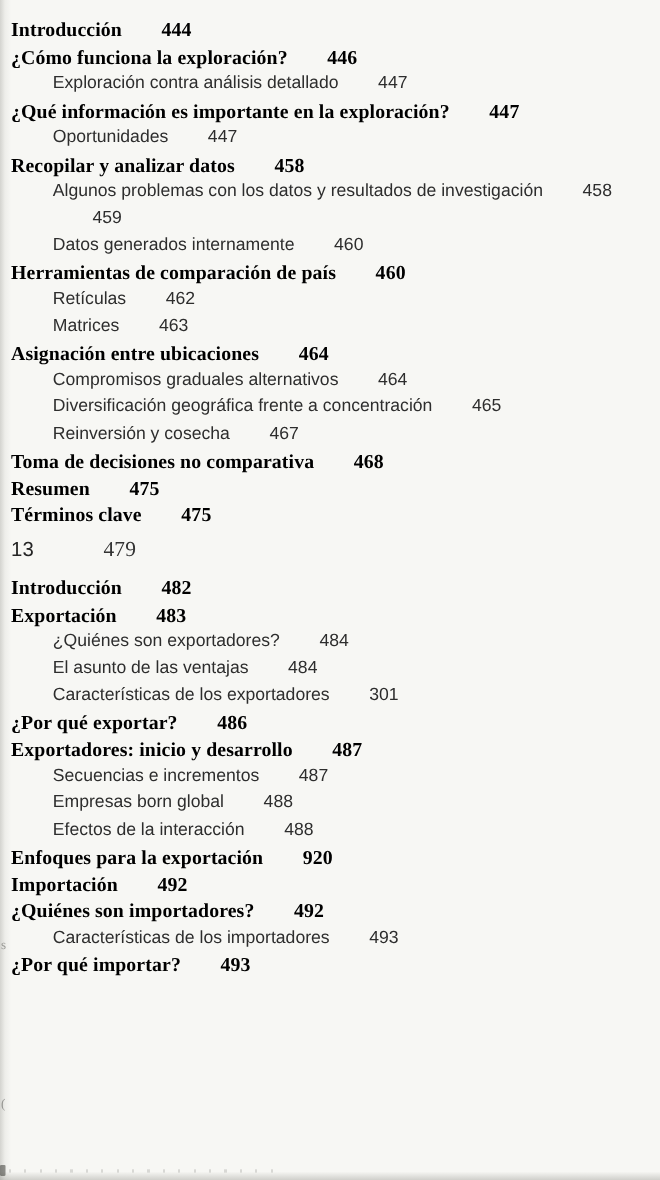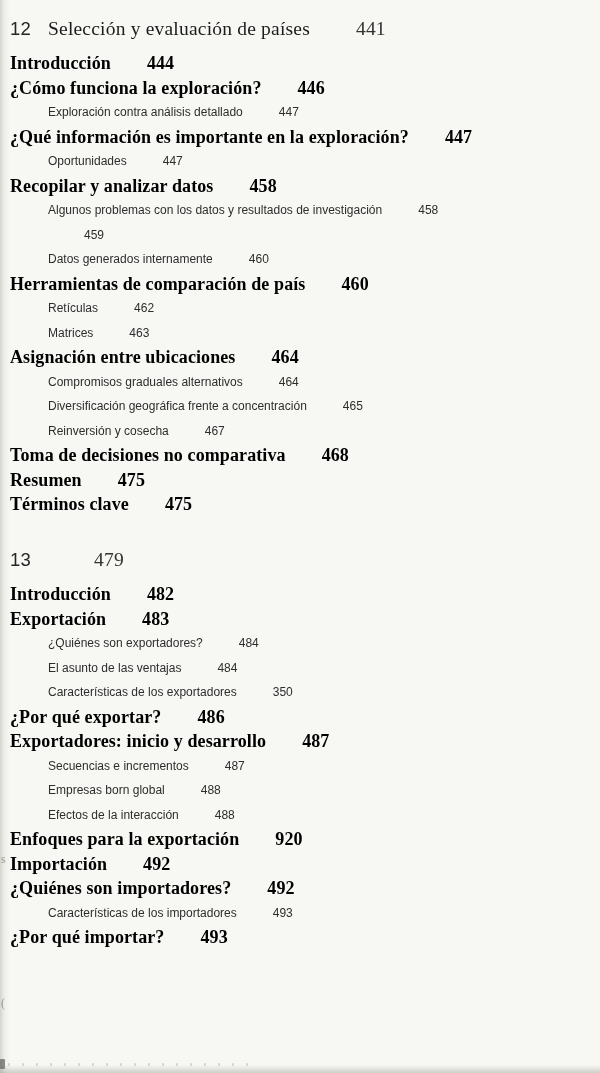--- a/index.html
+++ b/index.html
@@ -25,21 +25,21 @@
   .chapter-row {
     display: flex;
     align-items: baseline;
     font-family: "Liberation Serif", "DejaVu Serif", serif;
     font-size: 19.5px;
     line-height: 26px;
     margin: 0 0 13px 0;
     letter-spacing: 0.2px;
   }
   .chapter-row:not(:first-child) {
-    margin-top: 35px;
+    margin-top: 10px;
   }
   .chapter-num {
     font-family: "Liberation Sans", "DejaVu Sans", sans-serif;
     font-size: 18.5px;
     width: 38px;
     flex: 0 0 38px;
     color: #252525;
   }
   .chapter-title {
     color: #1c1c1c;
@@ -62,21 +62,21 @@
     margin-top: 3px;
     font-family: "Liberation Serif", "DejaVu Serif", serif;
     font-weight: bold;
     font-size: 18px;
     color: #000000;
     letter-spacing: 0.1px;
   }
   .row.l2 {
     padding-left: 38px;
     font-family: "Liberation Sans", "DejaVu Sans", sans-serif;
-    font-size: 12px;
+    font-size: 16px;
     color: #2d2d2d;
   }
   
   .left-shadow {
     position: absolute;
     left: 0; top: 0;
     width: 10px; height: 1073px;
     background: linear-gradient(90deg, rgba(120,120,112,0.28), rgba(170,170,160,0.12) 45%, rgba(0,0,0,0) 100%);
     pointer-events: none;
   }
@@ -110,25 +110,20 @@
     font-family: "Liberation Serif", serif;
     font-size: 12px;
     color: rgba(90,90,85,0.55);
     pointer-events: none;
   }
 </style>
 </head>
 <body style="--bg: #f7f7f4; --ink: #1e1e1e;">
 
 <main class="page">
-    <div class="chapter-row">
-      <span class="chapter-num">12</span>
-      <span class="chapter-title">Selección y evaluación de países</span>
-      <span class="chapter-page">441</span>
-    </div>
     <div class="row l1">
       <span class="lbl">Introducción</span>
       <span class="pg">444</span>
     </div>
     <div class="row l1">
       <span class="lbl">¿Cómo funciona la exploración?</span>
       <span class="pg">446</span>
     </div>
     <div class="row l2">
       <span class="lbl">Exploración contra análisis detallado</span>
@@ -212,21 +207,21 @@
     <div class="row l2">
       <span class="lbl">¿Quiénes son exportadores?</span>
       <span class="pg">484</span>
     </div>
     <div class="row l2">
       <span class="lbl">El asunto de las ventajas</span>
       <span class="pg">484</span>
     </div>
     <div class="row l2">
       <span class="lbl">Características de los exportadores</span>
-      <span class="pg">350</span>
+      <span class="pg">301</span>
     </div>
     <div class="row l1">
       <span class="lbl">¿Por qué exportar?</span>
       <span class="pg">486</span>
     </div>
     <div class="row l1">
       <span class="lbl">Exportadores: inicio y desarrollo</span>
       <span class="pg">487</span>
     </div>
     <div class="row l2">

